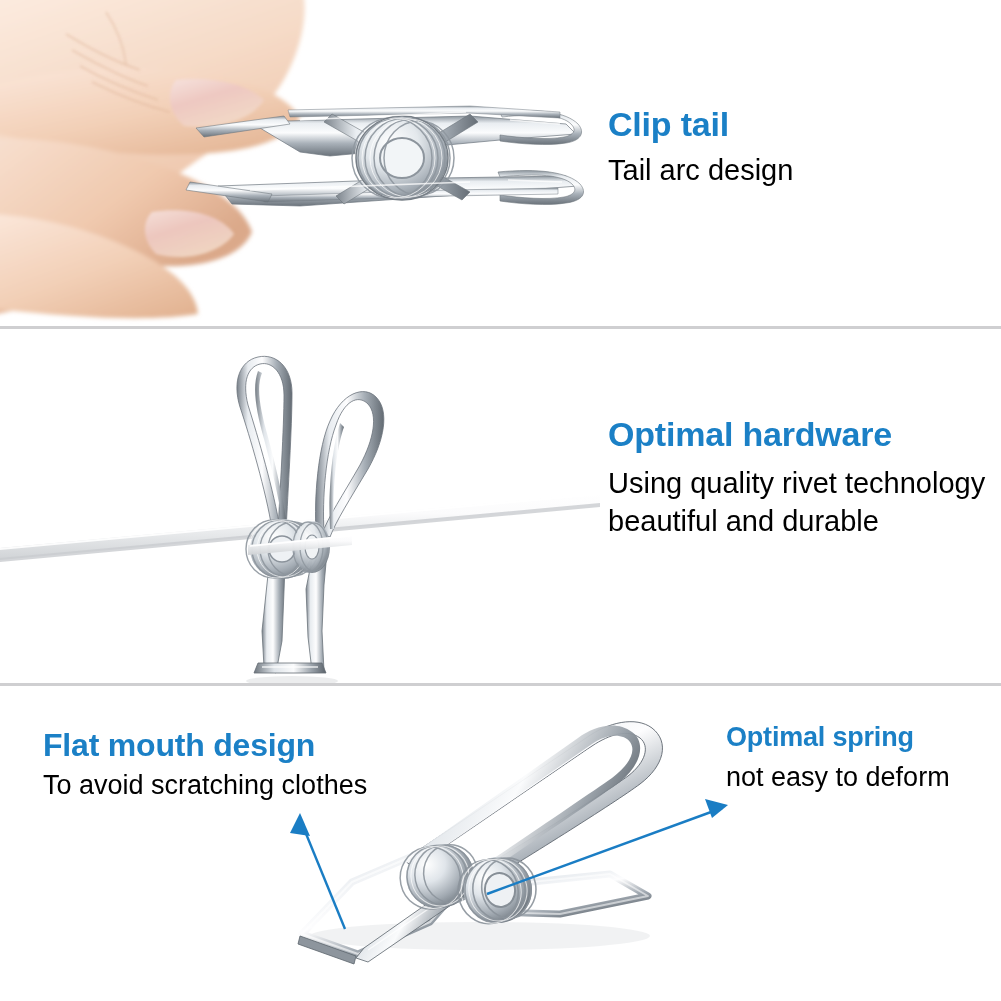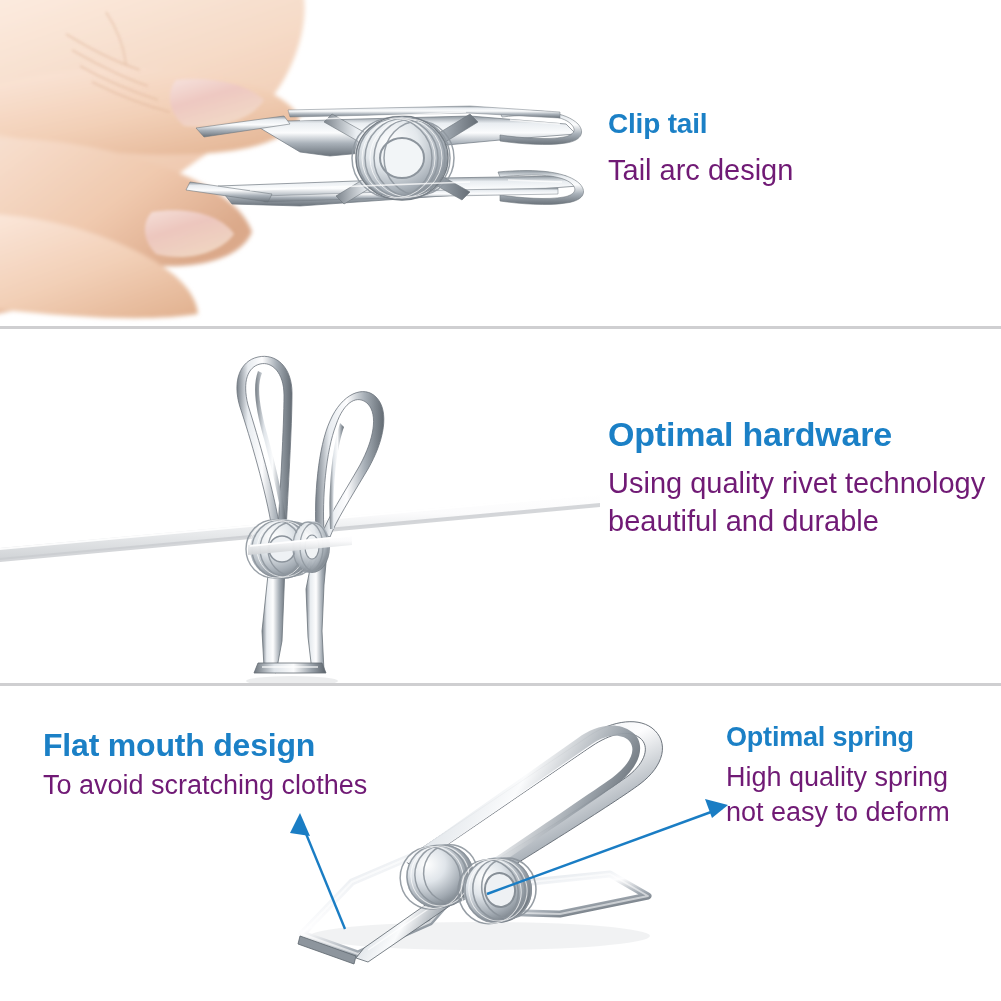--- a/index.html
+++ b/index.html
@@ -36,29 +36,29 @@
   #divider-2 { top: 683px; }
 
   
   .heading {
     color: #1b80c6;
     font-weight: bold;
     letter-spacing: -0.2px;
     white-space: nowrap;
   }
   .body-text {
-    color: #701a75;
+    color: #000000;
     font-weight: normal;
     white-space: nowrap;
   }
   .body-text .ln { display: block; }
 
   
   #p1-text { position: absolute; left: 608px; top: 104px; }
-  #p1-text .heading { font-size: 28px; line-height: 40px; }
+  #p1-text .heading { font-size: 34px; line-height: 40px; }
   #p1-text .body-text { font-size: 29px; line-height: 38px; margin-top: 7px; }
 
   
   #p2-text { position: absolute; left: 608px; top: 73px; }
   #p2-text .heading { font-size: 34px; line-height: 40px; }
   #p2-text .body-text { font-size: 29px; line-height: 38px; margin-top: 10px; }
 
   
   #p3-text-left { position: absolute; left: 43px; top: 40px; }
   #p3-text-left .heading { font-size: 32px; line-height: 38px; }
@@ -429,19 +429,18 @@
     <div id="p3-text-left">
       <div class="heading">Flat mouth design</div>
       <div class="body-text">
         <span class="ln">To avoid scratching clothes</span>
       </div>
     </div>
 
     <div id="p3-text-right">
       <div class="heading">Optimal spring</div>
       <div class="body-text">
-        <span class="ln">High quality spring</span>
         <span class="ln">not easy to deform</span>
       </div>
     </div>
   </div>
 
 </div>
 
 </body></html>

